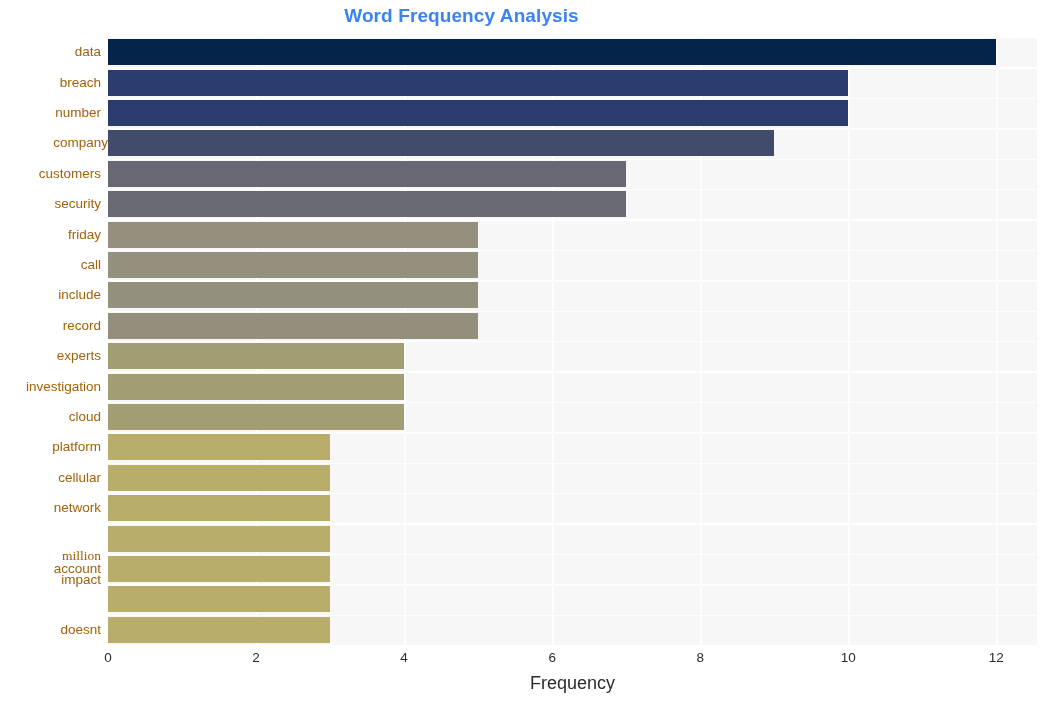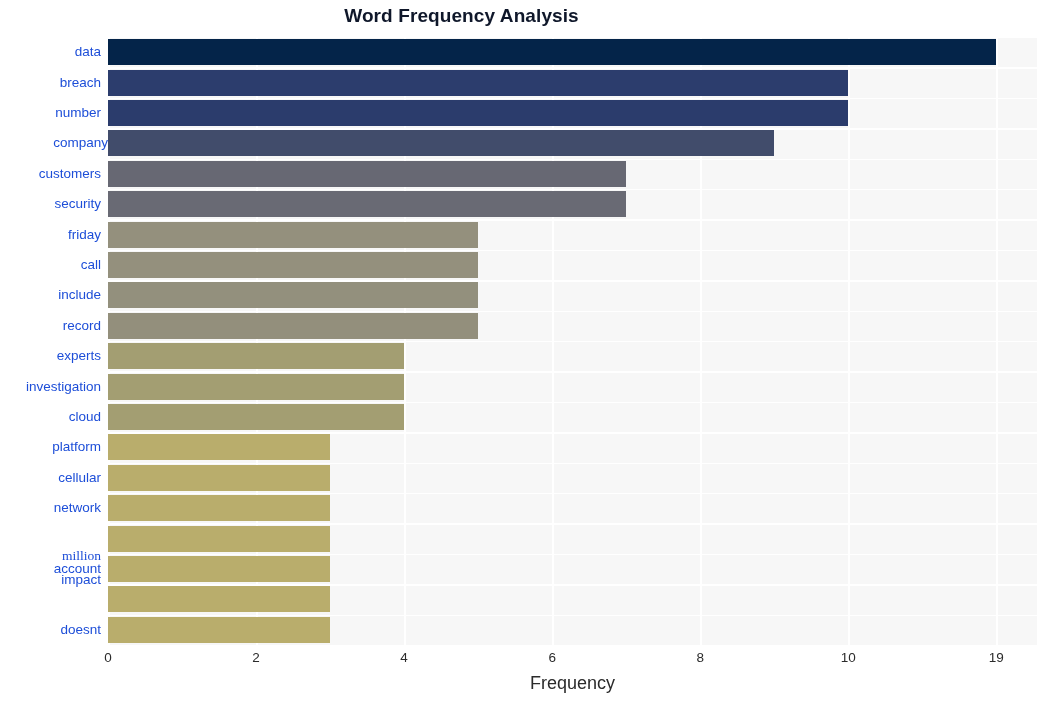--- a/index.html
+++ b/index.html
@@ -26,21 +26,21 @@
   }
 
   #chart-title {
     position: absolute;
     left: 0;
     top: 5px;
     width: 923px;
     text-align: center;
     font-size: 19px;
     font-weight: bold;
-    color: #0f172a;
+    color: #3b82f6;
     letter-spacing: 0.1px;
   }
 
   
   #plot-area {
     position: absolute;
     left: 108px;
     top: 37px;
     width: 929px;
     height: 608px;
@@ -67,21 +67,21 @@
     position: absolute;
     height: 26px;
     left: 0;
   }
 
   .ylabel {
     position: absolute;
     right: 1043px;
     text-align: right;
     font-size: 13.5px;
-    color: #1d4ed8;
+    color: #a16207;
     white-space: nowrap;
     line-height: 26px;
     height: 26px;
   }
 
   #ylabels-layer {
     position: absolute;
     left: 0;
     top: 37px;
     width: 1047px;
@@ -200,18 +200,18 @@
       <div class="ylabel" style="top: 579.8px;">doesnt</div>
     </div>
 
   <div id="xticks-layer">
       <div class="xtick" style="left: 108px;">0</div>
       <div class="xtick" style="left: 256.048px;">2</div>
       <div class="xtick" style="left: 404.096px;">4</div>
       <div class="xtick" style="left: 552.143px;">6</div>
       <div class="xtick" style="left: 700.191px;">8</div>
       <div class="xtick" style="left: 848.239px;">10</div>
-      <div class="xtick" style="left: 996.287px;">19</div>
+      <div class="xtick" style="left: 996.287px;">12</div>
     </div>
 
   <div id="xaxis-label">Frequency</div>
 
 </div>
 
 </body></html>

